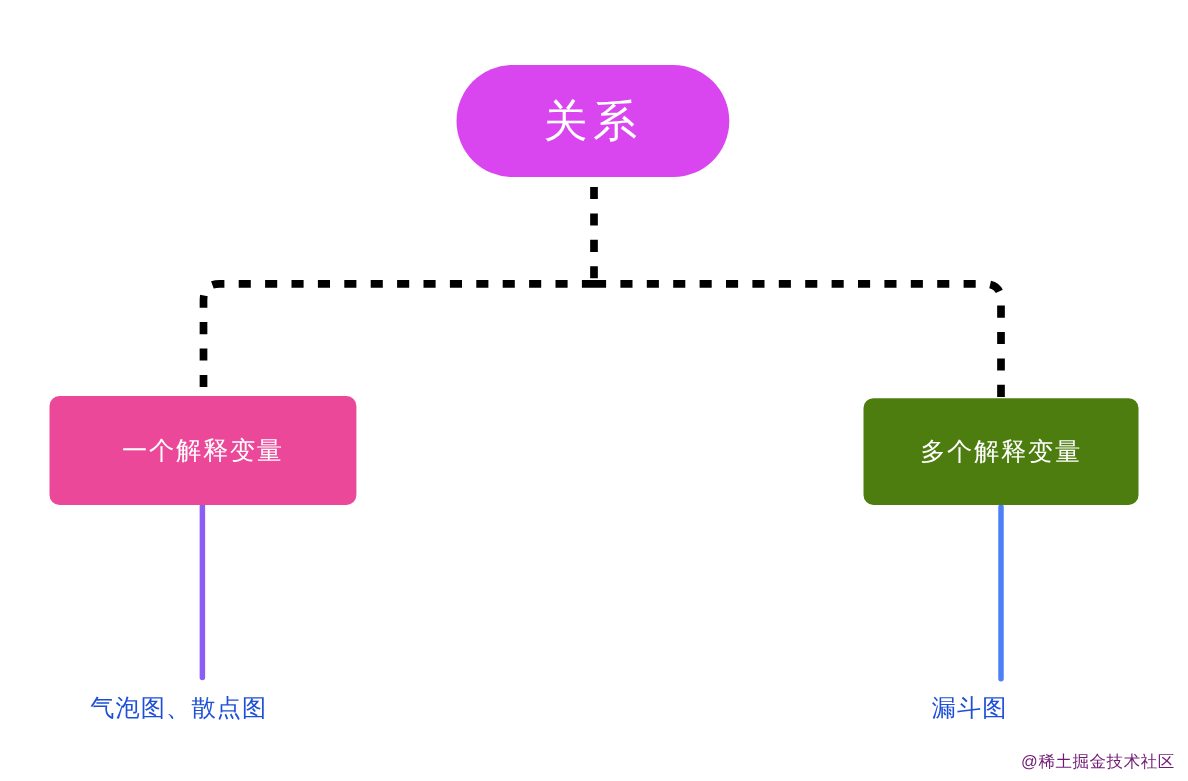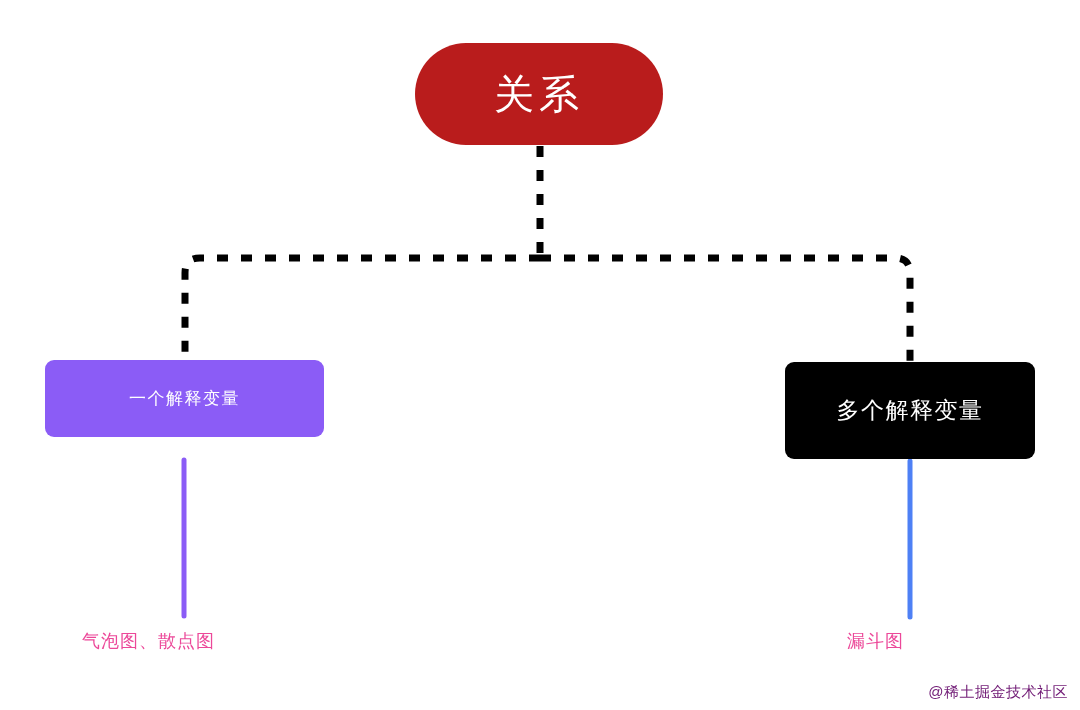--- a/index.html
+++ b/index.html
@@ -29,53 +29,53 @@
     position: absolute;
     display: flex;
     align-items: center;
     justify-content: center;
     box-sizing: border-box;
     color: #ffffff;
     white-space: nowrap;
   }
   .node-root {
     left: 415px;
-    top: 43px;
+    top: 59px;
     width: 248px;
     height: 102px;
-    background: #b91c1c;
+    background: #d946ef;
     border-radius: 51px;
     font-size: 40px;
     letter-spacing: 5px;
     font-weight: 400;
   }
   .node-branch-left {
     left: 45px;
     top: 360px;
     width: 279px;
-    height: 77px;
-    background: #8b5cf6;
+    height: 99px;
+    background: #ec4899;
     border-radius: 9px;
-    font-size: 17px;
+    font-size: 23px;
     letter-spacing: 1.5px;
   }
   .node-branch-right {
     left: 785px;
     top: 362px;
     width: 250px;
     height: 97px;
-    background: #000000;
+    background: #4d7c0f;
     border-radius: 9px;
     font-size: 23px;
     letter-spacing: 1.5px;
   }
   .leaf-label {
     position: absolute;
-    color: #ec4899;
-    font-size: 18px;
+    color: #1d4ed8;
+    font-size: 22px;
     letter-spacing: 1px;
     white-space: nowrap;
   }
   .leaf-left {
     left: 82px;
     top: 629px;
   }
   .leaf-right {
     left: 847px;
     top: 629px;

